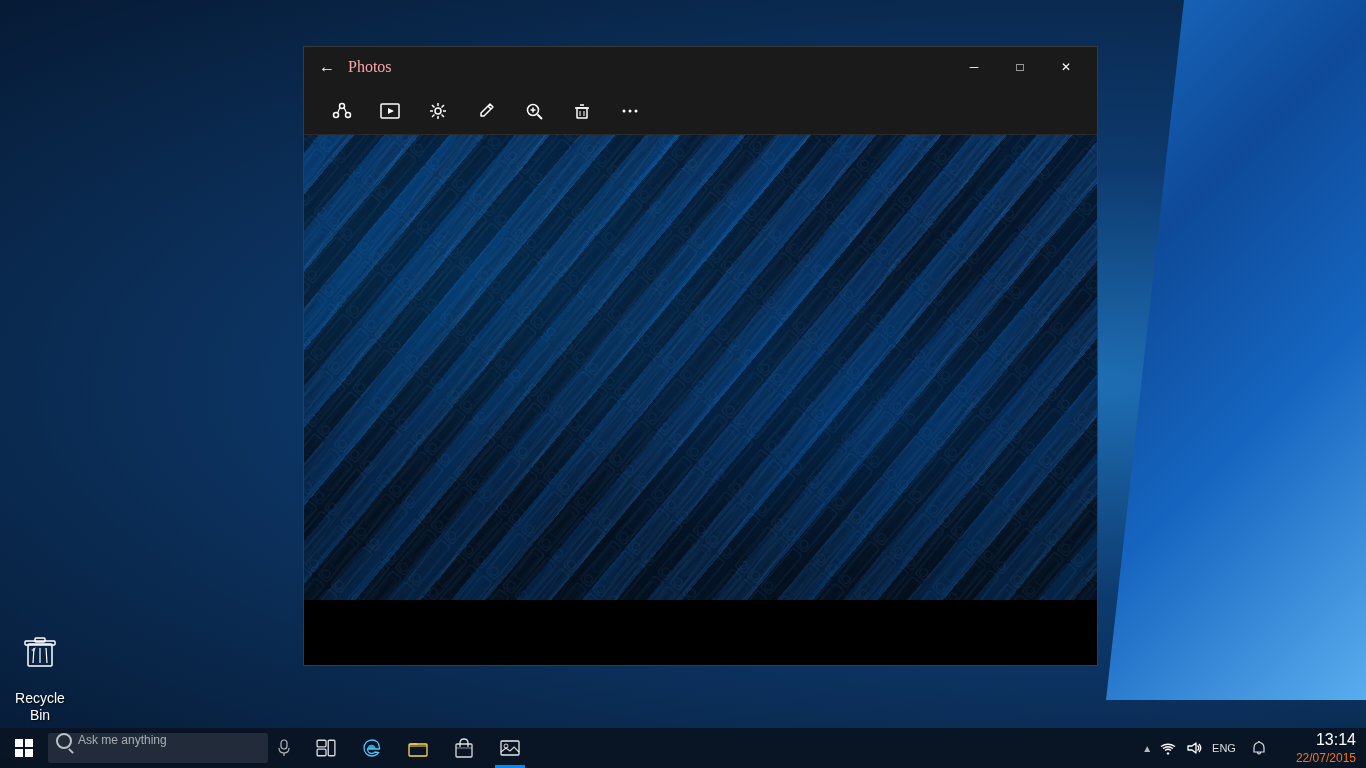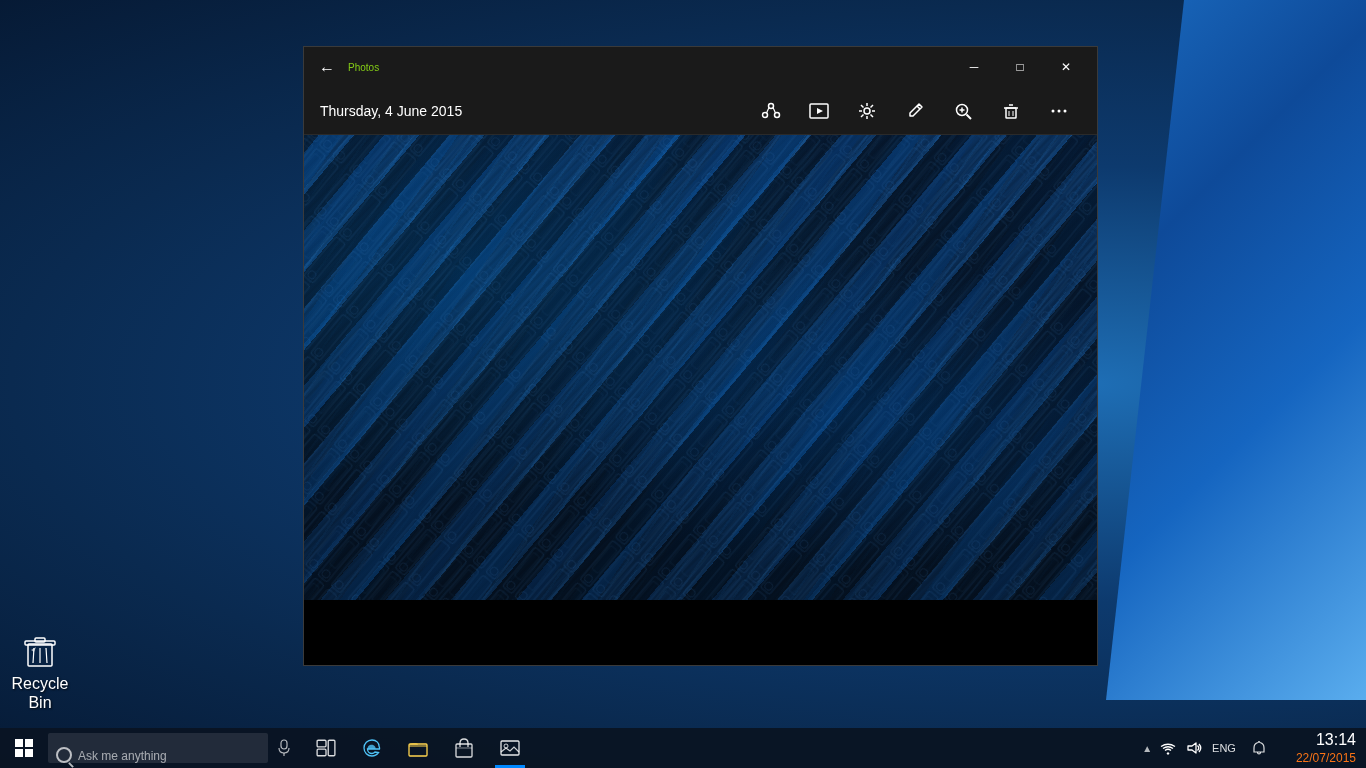--- a/index.html
+++ b/index.html
@@ -44,24 +44,24 @@
       cursor: pointer;
     }
 
     .recycle-bin-icon {
       width: 40px;
       height: 40px;
     }
 
     .recycle-bin-label {
       color: white;
-      font-size: 16px;
+      font-size: 14px;
       text-align: center;
       text-shadow: 1px 1px 2px rgba(0,0,0,0.8);
-      margin-top: 4px;
+      margin-top: 20px;
       line-height: 1.2;
     }
 
     
     .photos-window {
       position: absolute;
       left: 303px;
       top: 46px;
       width: 795px;
       height: 620px;
@@ -86,23 +86,24 @@
       display: flex;
       align-items: center;
       justify-content: center;
       color: #ffffff;
       font-size: 16px;
       cursor: pointer;
       margin-right: 6px;
     }
 
     .title-bar-title {
-      color: #84cc16;
-      font-size: 10px;
+      color: #fca5a5;
+      font-size: 16px;
       flex: 1;
+      font-family: Liberation Serif, serif;
     }
 
     .window-controls {
       display: flex;
       gap: 0;
     }
 
     .window-btn {
       width: 46px;
       height: 40px;
@@ -273,21 +274,21 @@
       grid-template-columns: 1fr 1fr;
       gap: 2px;
     }
 
     .start-icon-quad {
       background: white;
     }
 
     .taskbar-search {
       display: flex;
-      align-items: flex-end;
+      align-items: flex-start;
       background: rgba(255,255,255,0.1);
       border-radius: 2px;
       height: 30px;
       padding: 0 8px;
       gap: 6px;
       min-width: 220px;
     }
 
     .search-circle {
       width: 16px;
@@ -461,21 +462,20 @@
       <button class="window-btn">
         <span>□</span>
       </button>
       <button class="window-btn close">
         <span>✕</span>
       </button>
     </div>
   </div>
 
   <div class="toolbar">
-    <span class="toolbar-date">Thursday, 4 June 2015</span>
     <div class="toolbar-actions">
       <div class="toolbar-btn" title="Share">
 
         <svg width="20" height="20" viewBox="0 0 20 20" fill="white">
           <circle cx="10" cy="5" r="2.5" fill="none" stroke="white" stroke-width="1.5"></circle>
           <circle cx="4" cy="14" r="2.5" fill="none" stroke="white" stroke-width="1.5"></circle>
           <circle cx="16" cy="14" r="2.5" fill="none" stroke="white" stroke-width="1.5"></circle>
           <line x1="8" y1="6.5" x2="5.5" y2="12" stroke="white" stroke-width="1.2"></line>
           <line x1="12" y1="6.5" x2="14.5" y2="12" stroke="white" stroke-width="1.2"></line>
         </svg>

